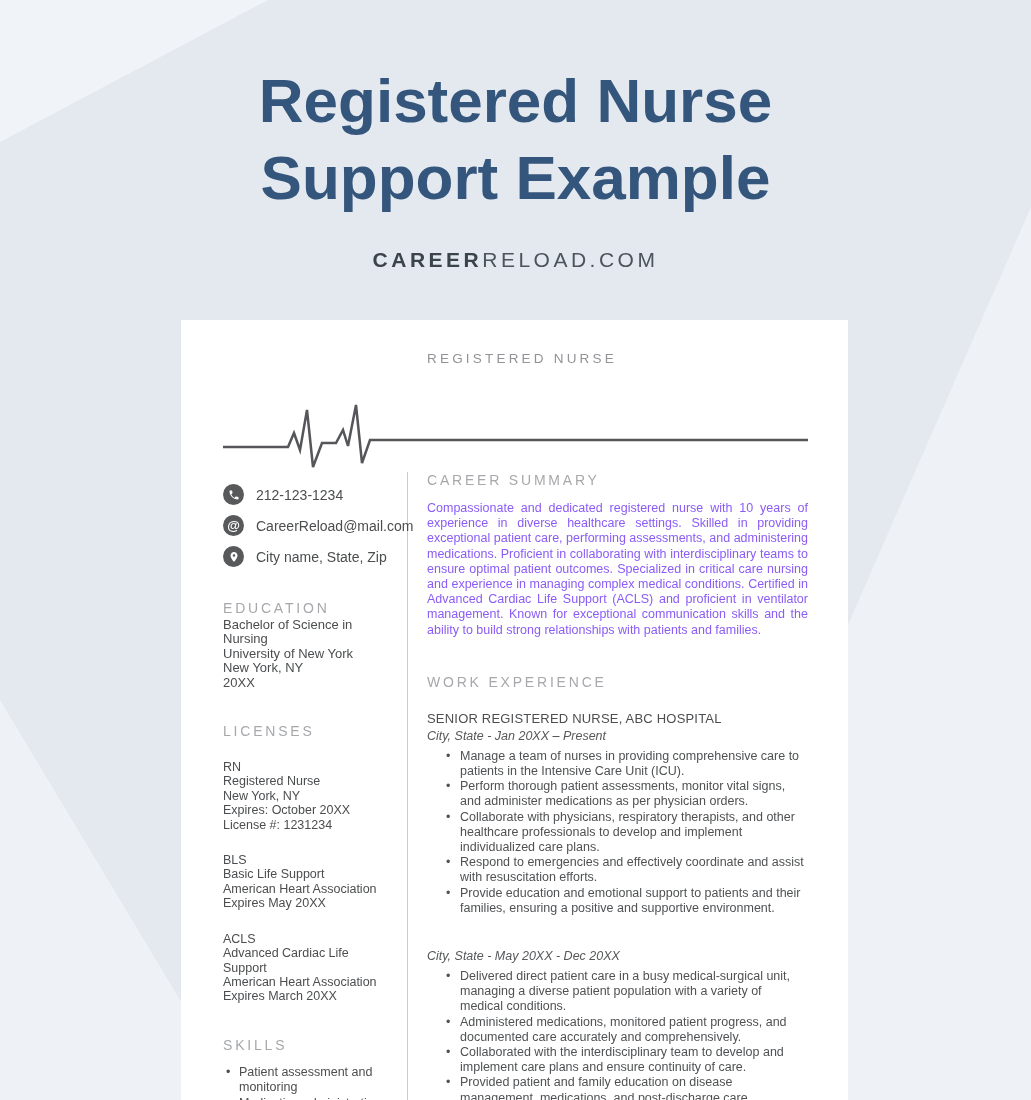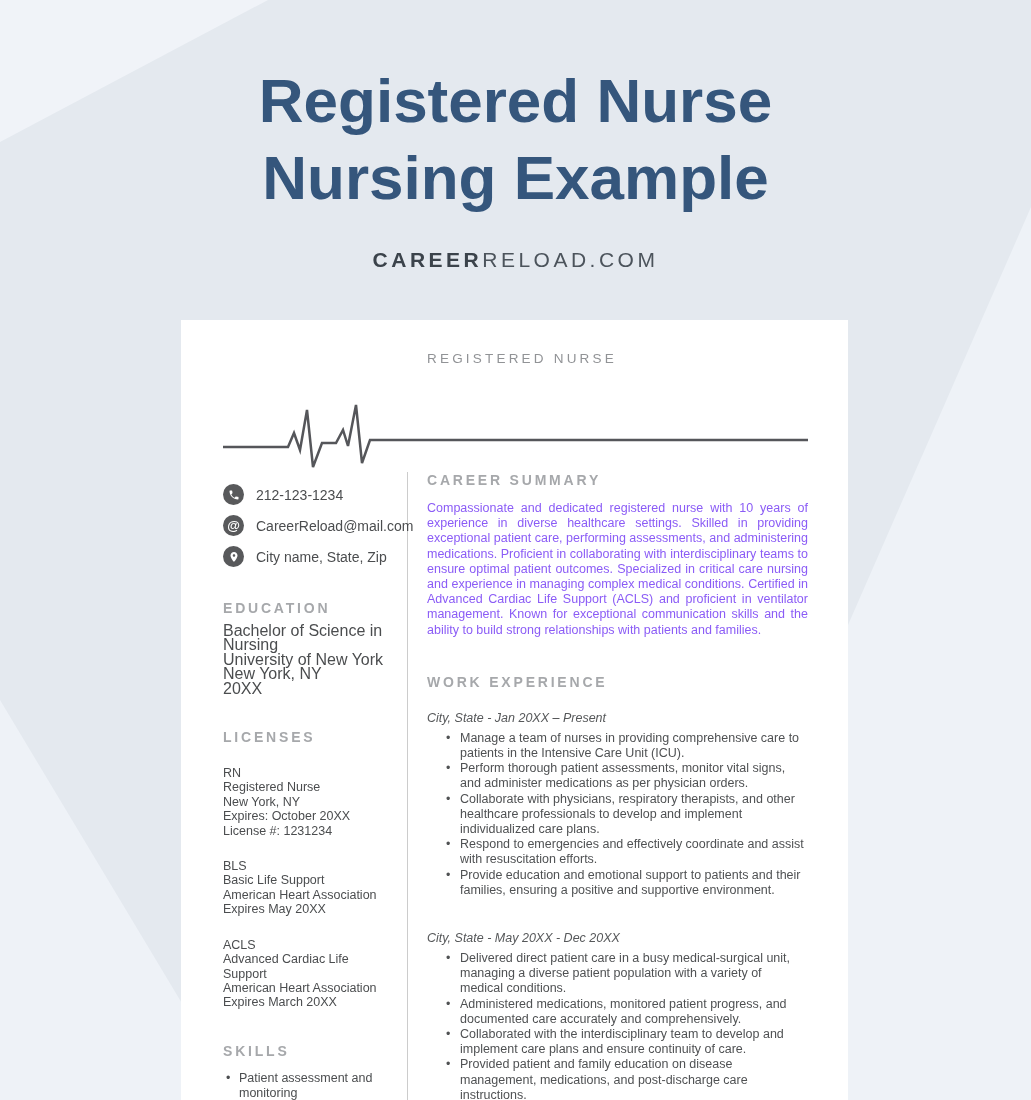--- a/index.html
+++ b/index.html
@@ -46,23 +46,23 @@
 
   
   .contact { margin-top:12px; }
   .contact-row { display:flex; align-items:center; margin-bottom:10px; }
   .icon-circle { width:21px; height:21px; border-radius:50%; background:#58595b;
     display:flex; align-items:center; justify-content:center; flex:0 0 21px; }
   .icon-circle svg { width:12px; height:12px; fill:#ffffff; }
   .icon-at { color:#ffffff; font-size:13px; font-weight:700; line-height:1; }
   .contact-text { margin-left:12px; font-size:14px; color:#4b4d4f; }
 
-  .section-heading { font-size:14px; font-weight:700; letter-spacing:2.8px; color:#a6a8ab; }
+  .section-heading { font-size:14px; font-weight:400; letter-spacing:2.8px; color:#a6a8ab; }
   .sb-heading { margin-top:33px; }
-  .sb-lines { margin-top:8px; font-size:16px; line-height:14.4px; color:#4b4d4f; }
+  .sb-lines { margin-top:2px; font-size:13px; line-height:14.4px; color:#4b4d4f; }
   .sb-block { margin-top:21px; font-size:12.5px; line-height:14.4px; color:#4b4d4f; }
   .sb-block:first-of-type { margin-top:10px; }
 
   .skill-list { margin-top:12px; }
   .skill-row { display:flex; font-size:12.5px; line-height:15.2px; color:#4b4d4f; margin-bottom:1px; }
   .skill-dot { width:16px; flex:0 0 16px; padding-left:3px; }
 
   
   .summary-text { margin-top:13px; font-size:12.5px; line-height:15.2px; color:#8b5cf6;
     text-align:justify; }
@@ -77,21 +77,21 @@
 </style>
 </head>
 <body>
 
 <div class="bg-shape bg-topleft"></div>
 <div class="bg-shape bg-bottomleft"></div>
 <div class="bg-shape bg-right2"></div>
 
 <div class="banner">
   <div class="banner-title">Registered Nurse</div>
-  <div class="banner-title">Nursing Example</div>
+  <div class="banner-title">Support Example</div>
   <div class="brand">
     <span class="b-bold">CAREER</span><span class="b-light">RELOAD.COM</span>
   </div>
 </div>
 
 <div class="card">
 
   <div class="name-block">
     <div class="subtitle">REGISTERED NURSE</div>
   </div>
@@ -176,20 +176,21 @@
       </div>
     </div>
 
     <div class="main">
       <div class="section-heading">CAREER SUMMARY</div>
       <div class="summary-text">Compassionate and dedicated registered nurse with 10 years of experience in diverse healthcare settings. Skilled in providing exceptional patient care, performing assessments, and administering medications. Proficient in collaborating with interdisciplinary teams to ensure optimal patient outcomes. Specialized in critical care nursing and experience in managing complex medical conditions. Certified in Advanced Cardiac Life Support (ACLS) and proficient in ventilator management. Known for exceptional communication skills and the ability to build strong relationships with patients and families.</div>
 
       <div class="section-heading we-heading">WORK EXPERIENCE</div>
 
       <div class="job">
+        <div class="job-title">SENIOR REGISTERED NURSE, ABC HOSPITAL</div>
         <div class="job-meta">City, State - Jan 20XX – Present</div>
         <div class="job-bullets">
           <div class="bullet-row">
             <span class="bullet-dot">•</span>
             <span>Manage a team of nurses in providing comprehensive care to patients in the Intensive Care Unit (ICU).</span>
           </div>
           <div class="bullet-row">
             <span class="bullet-dot">•</span>
             <span>Perform thorough patient assessments, monitor vital signs, and administer medications as per physician orders.</span>
           </div>

